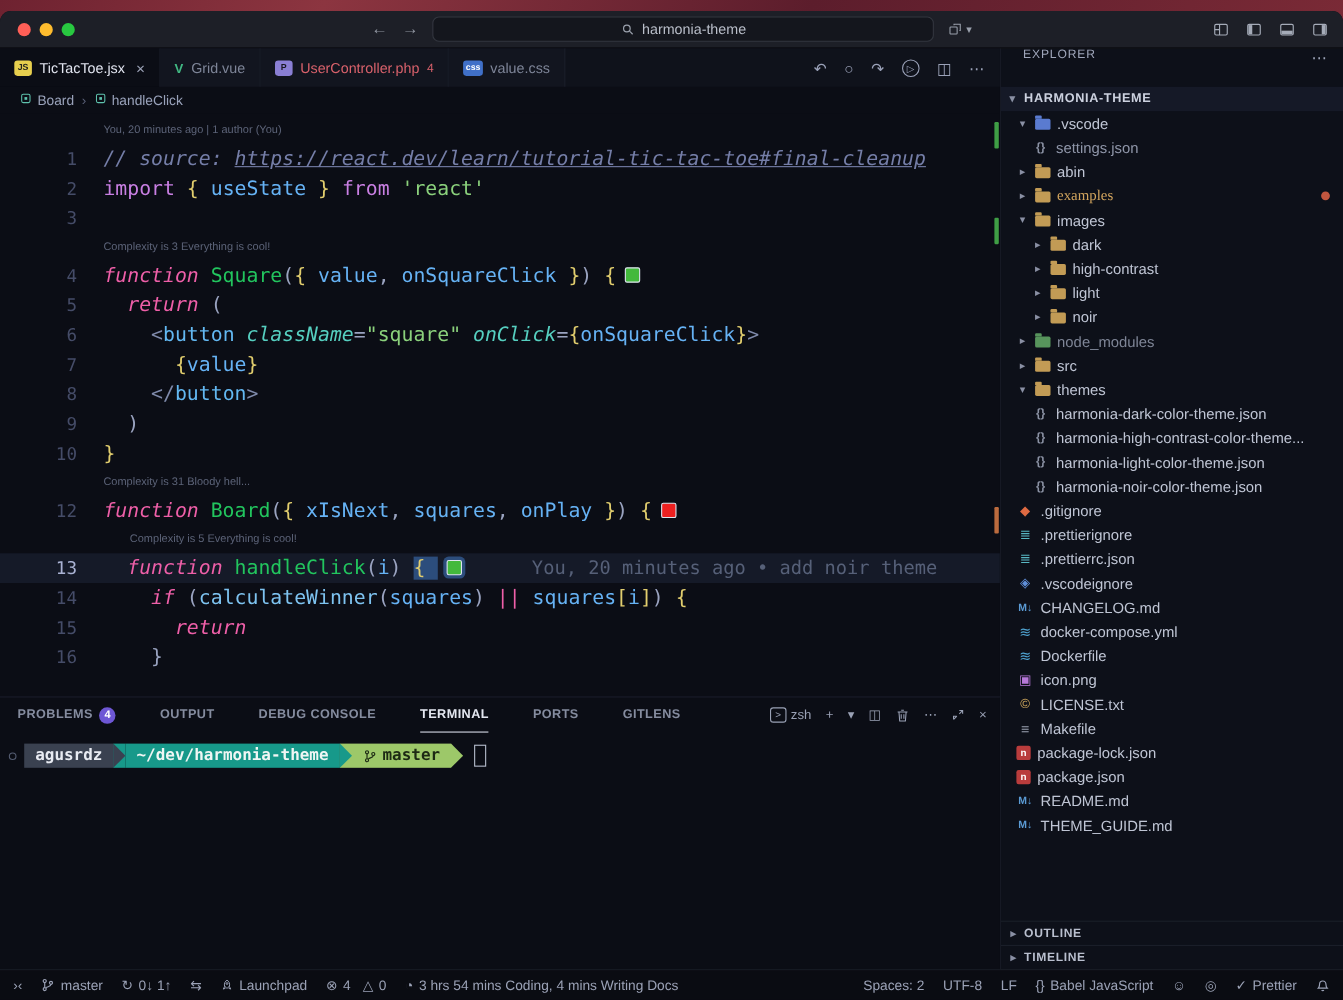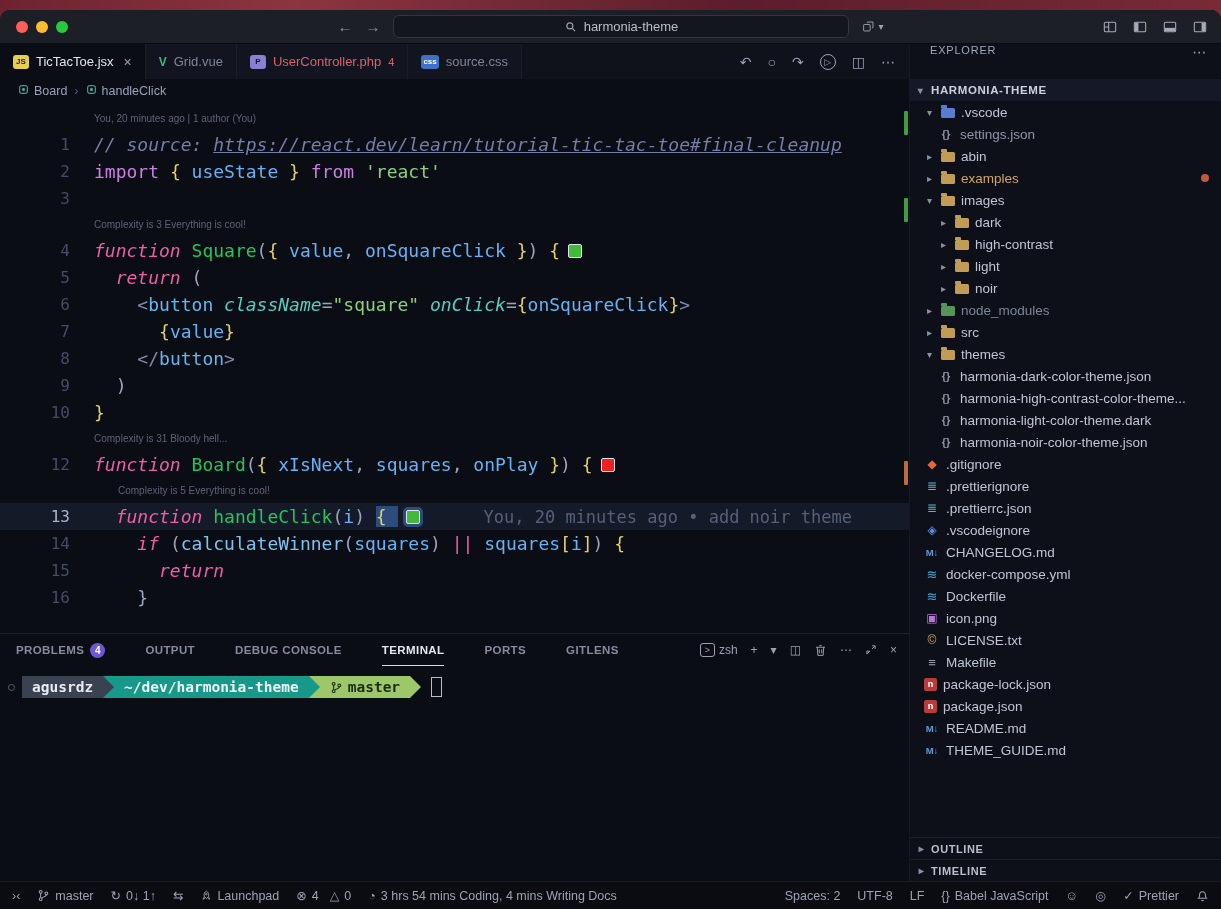--- a/index.html
+++ b/index.html
@@ -196,21 +196,21 @@
                 <span class="tab-ic-txt" style="color: rgb(65, 184, 131);">V</span>
                 <span>Grid.vue</span>
               </div>
               <div class="tab">
                 <span class="tab-ic-box" style="background: rgb(138, 127, 212); color: rgb(22, 23, 30);">P</span>
                 <span style="color: rgb(216, 97, 107);">UserController.php</span>
                 <span class="tab-badge" style="color: rgb(216, 97, 107);">4</span>
               </div>
               <div class="tab">
                 <span class="tab-ic-box" style="background: rgb(64, 112, 200); color: rgb(255, 255, 255);">css</span>
-                <span>source.css</span>
+                <span>value.css</span>
               </div>
             </div>
           <div class="editor-actions" id="editor-actions">
               <span>↶</span>
               <span>○</span>
               <span>↷</span>
               <span class="circ">▷</span>
               <span>◫</span>
               <span>⋯</span>
             </div>
@@ -364,21 +364,21 @@
               <span style="color: rgb(143, 150, 169);">settings.json</span>
             </div>
             <div class="trow" style="padding-left: 14px;">
               <span class="chev">▸</span>
               <span class="fold" style="color: rgb(194, 155, 85);"></span>
               <span>abin</span>
             </div>
             <div class="trow" style="padding-left: 14px;">
               <span class="chev">▸</span>
               <span class="fold" style="color: rgb(194, 155, 85);"></span>
-              <span style="color: rgb(210, 165, 94);">examples</span>
+              <span style="color: rgb(210, 165, 94); font-family: Liberation Serif, serif;">examples</span>
               <span class="tdot" style="background: rgb(194, 86, 63);"></span>
             </div>
             <div class="trow" style="padding-left: 14px;">
               <span class="chev">▾</span>
               <span class="fold" style="color: rgb(194, 155, 85);"></span>
               <span>images</span>
             </div>
             <div class="trow" style="padding-left: 28px;">
               <span class="chev">▸</span>
               <span class="fold" style="color: rgb(194, 155, 85);"></span>
@@ -417,21 +417,21 @@
             <div class="trow" style="padding-left: 28px;">
               <span class="ficon" style="color: rgb(139, 146, 164); font-size: 11px; font-weight: bold;">{}</span>
               <span>harmonia-dark-color-theme.json</span>
             </div>
             <div class="trow" style="padding-left: 28px;">
               <span class="ficon" style="color: rgb(139, 146, 164); font-size: 11px; font-weight: bold;">{}</span>
               <span>harmonia-high-contrast-color-theme...</span>
             </div>
             <div class="trow" style="padding-left: 28px;">
               <span class="ficon" style="color: rgb(139, 146, 164); font-size: 11px; font-weight: bold;">{}</span>
-              <span>harmonia-light-color-theme.dark</span>
+              <span>harmonia-light-color-theme.json</span>
             </div>
             <div class="trow" style="padding-left: 28px;">
               <span class="ficon" style="color: rgb(139, 146, 164); font-size: 11px; font-weight: bold;">{}</span>
               <span>harmonia-noir-color-theme.json</span>
             </div>
             <div class="trow" style="padding-left: 14px;">
               <span class="ficon" style="color: rgb(223, 106, 66); font-size: 12px;">◆</span>
               <span>.gitignore</span>
             </div>
             <div class="trow" style="padding-left: 14px;">

